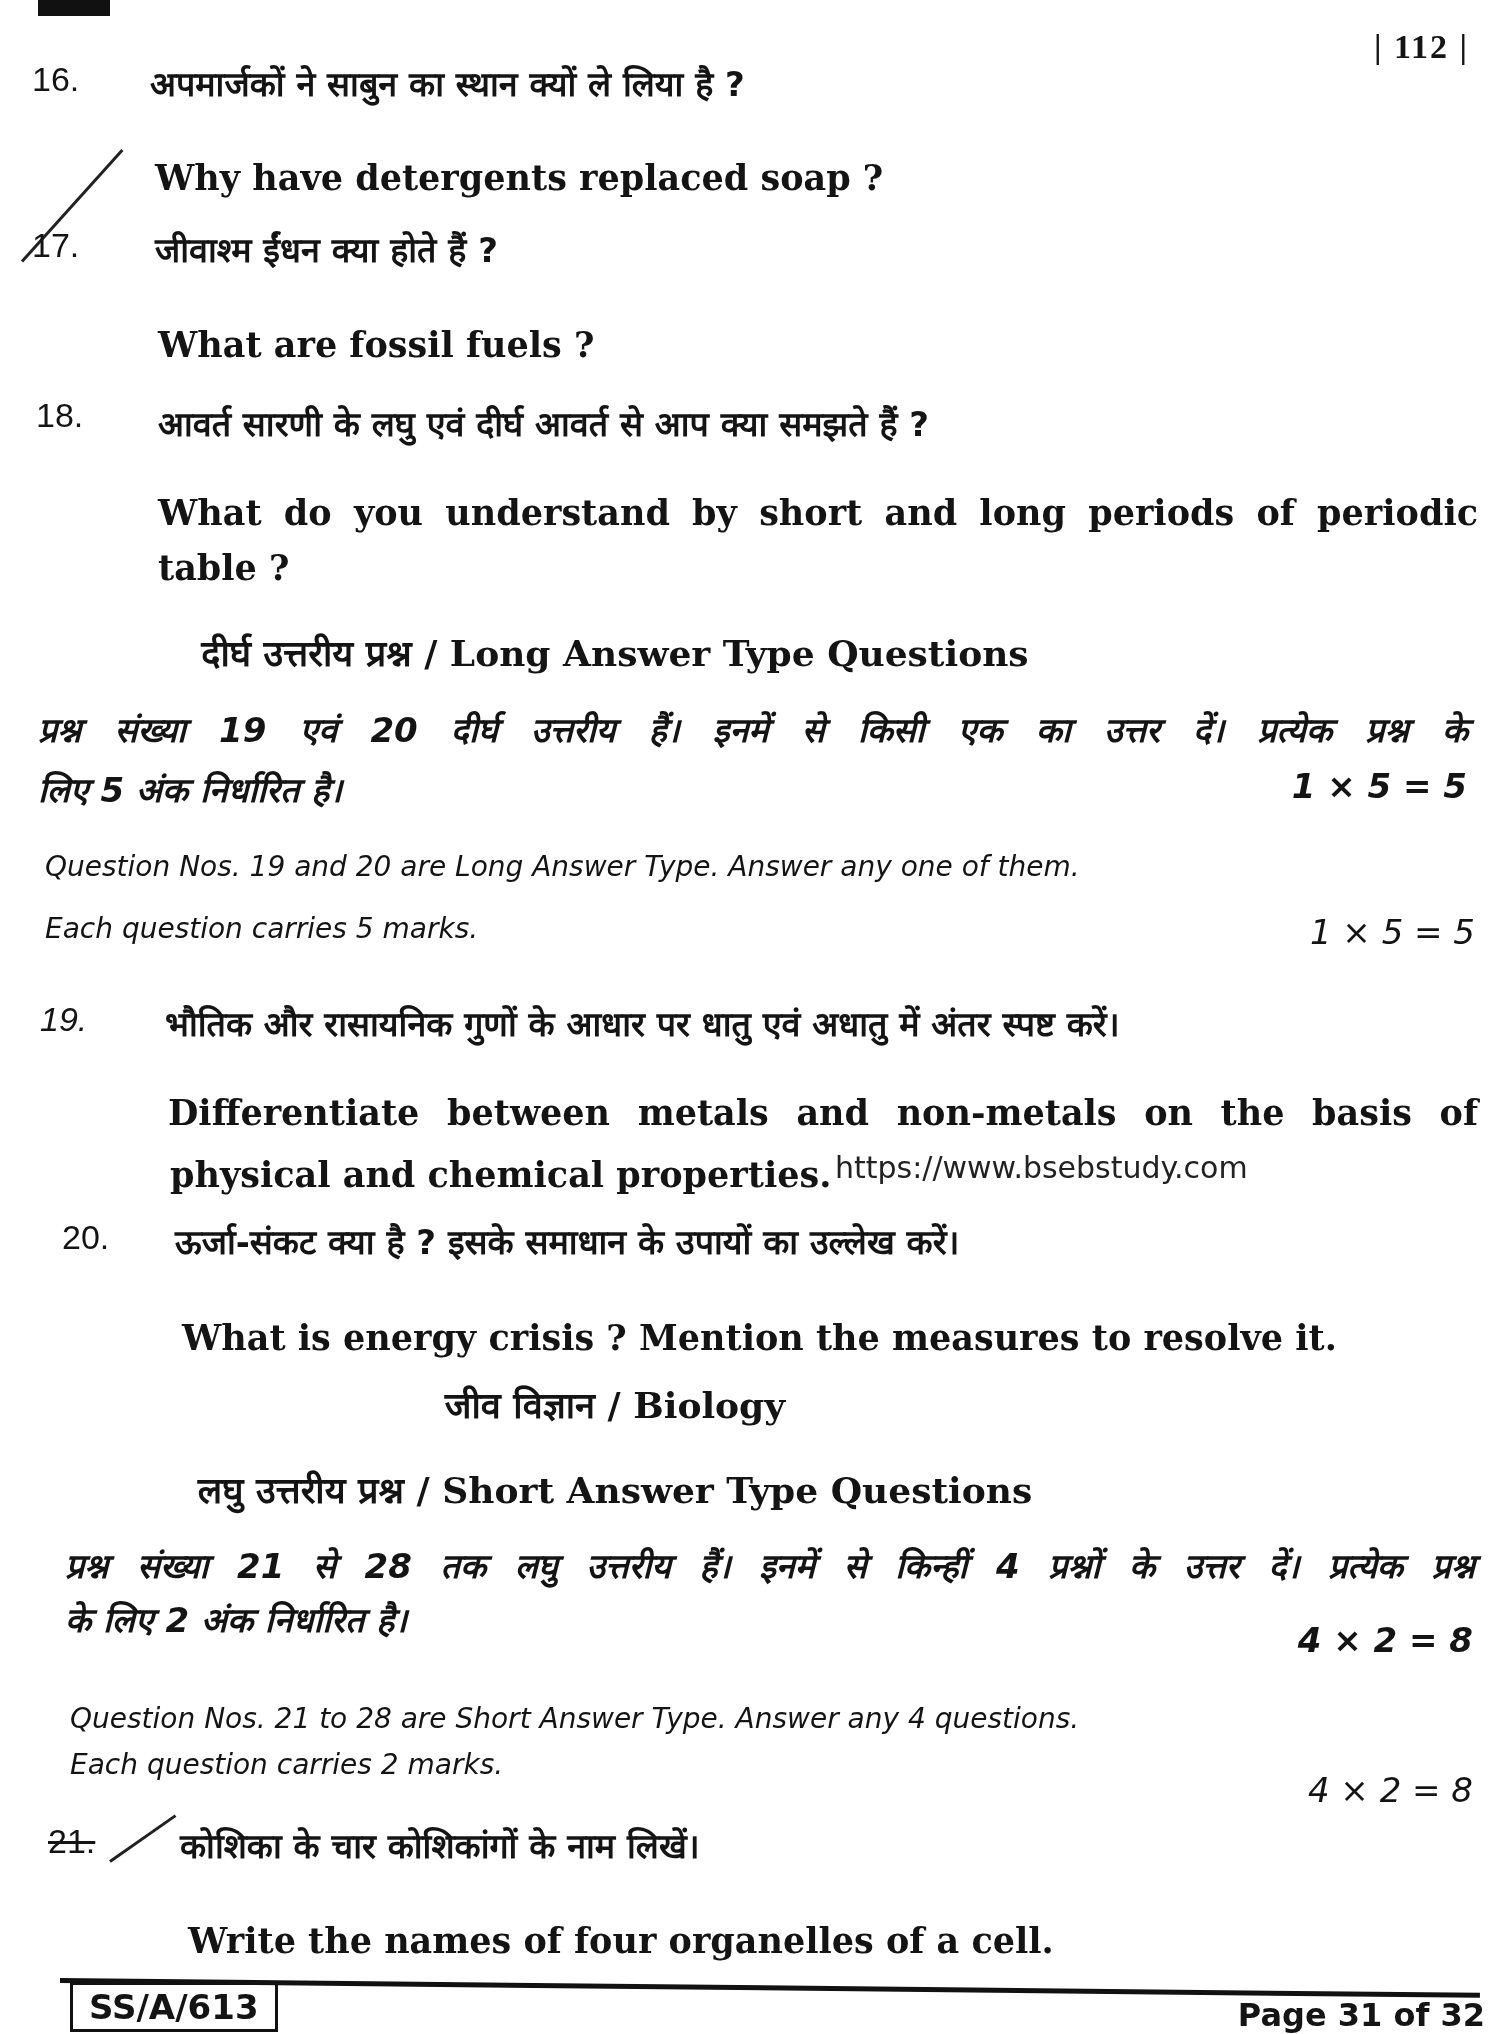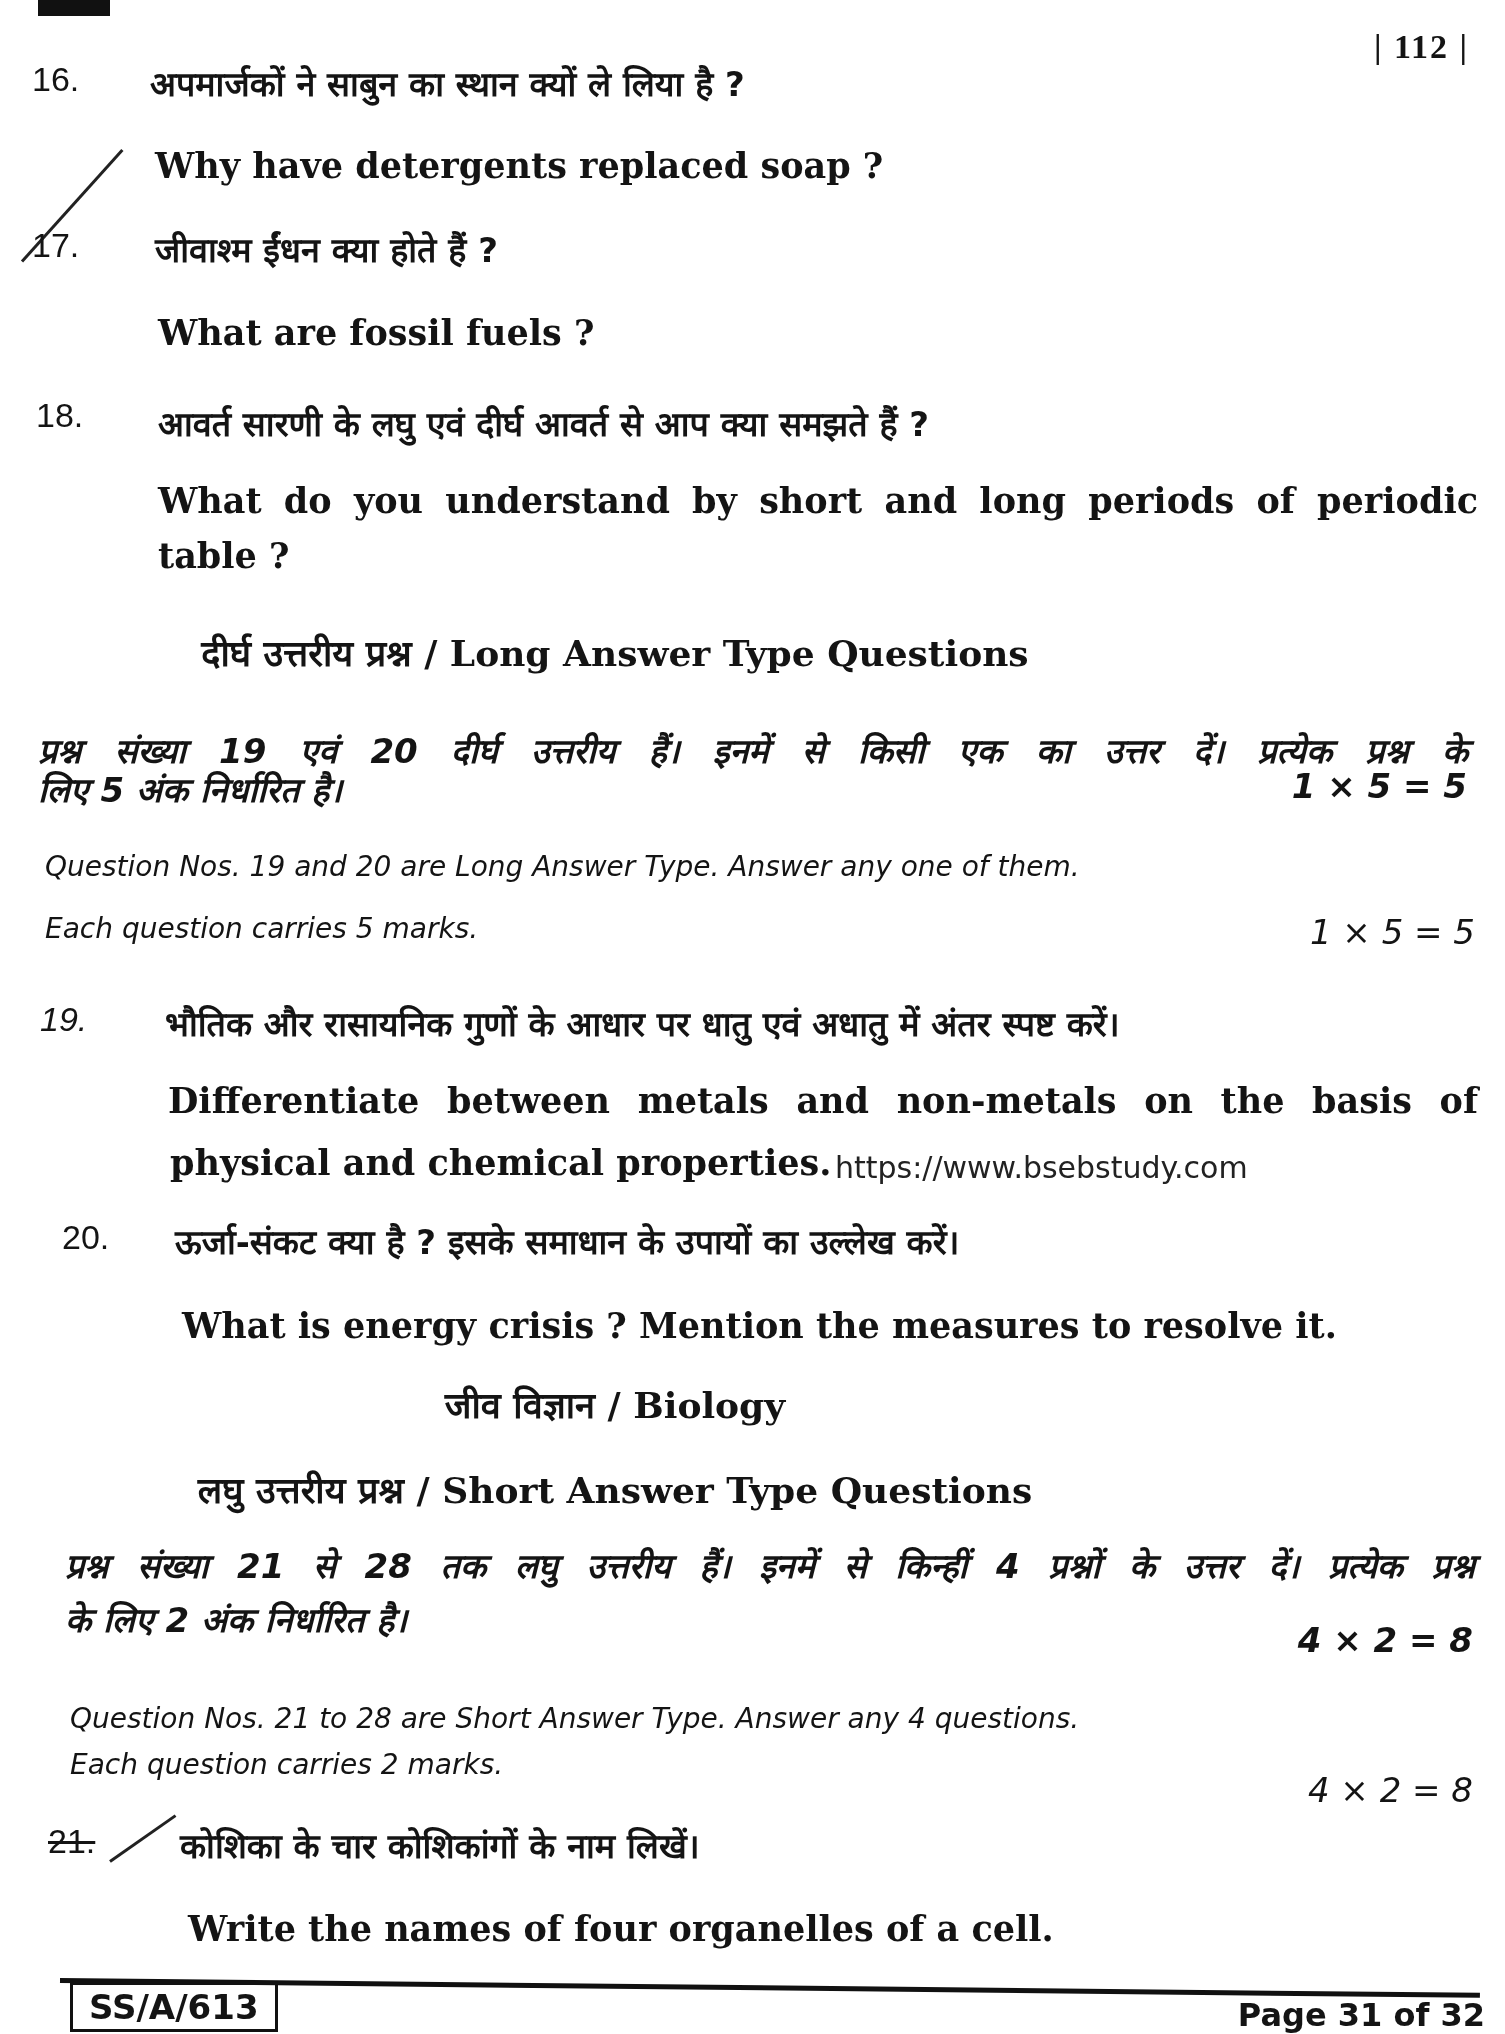--- a/index.html
+++ b/index.html
@@ -3,21 +3,21 @@
 <meta charset="utf-8">
 <style>
   html, body { margin:0; padding:0; background:#ffffff; }
   body { width:1505px; height:2034px; position:relative; overflow:hidden;
          font-family:"DejaVu Serif", serif; color:#141414; }
   .abs { position:absolute; white-space:nowrap; }
   .corner-mark { left:38px; top:0; width:72px; height:16px; background:#111; }
   .page-code { right:36px; top:28px; font-family:"Liberation Serif", serif; font-size:34px; font-weight:bold; letter-spacing:2px; }
   .qnum { font-family:"Liberation Sans", sans-serif; font-size:34px; font-weight:normal; }
   .hi { font-family:"DejaVu Sans", sans-serif; font-size:34px; font-weight:bold; }
-  .en { font-family:"DejaVu Serif", serif; font-size:35px; font-weight:bold; }
+  .en { font-family:"DejaVu Serif", serif; font-size:35px; font-weight:bold;margin-top:12px; }
   .just { white-space:normal; text-align:justify; text-align-last:justify; }
   .heading { left:0; width:1230px; text-align:center; font-family:"DejaVu Serif", serif; font-size:36px; font-weight:bold; }
   .instr-hi { font-family:"DejaVu Sans", sans-serif; font-style:italic; font-weight:bold; font-size:34px; }
   .instr-en { font-family:"DejaVu Sans", sans-serif; font-style:italic; font-size:28px; }
   .marks { font-family:"DejaVu Sans", sans-serif; font-style:italic; font-weight:bold; font-size:34px; }
   .url { font-family:"DejaVu Sans", sans-serif; font-size:30px; font-weight:normal; color:#222; }
   .tick { position:absolute; border-top:3px solid #222; transform-origin:left center; }
   .footer-line { left:60px; top:1978px; width:1420px; height:0; border-top:5px solid #111; transform:rotate(0.6deg); transform-origin:left center; }
   .footer-code { left:70px; top:1982px; border:3px solid #111; padding:2px 16px; font-family:"DejaVu Sans", sans-serif; font-size:34px; font-weight:bold; }
   .footer-page { right:20px; top:1996px; font-family:"DejaVu Sans", sans-serif; font-size:32px; font-weight:bold; }
@@ -36,21 +36,21 @@
 <div class="abs qnum" style="left:32px;top:226px;">17.</div>
 <div class="abs hi" style="left:155px;top:226px;">जीवाश्म ईंधन क्या होते हैं ?</div>
 <div class="abs en" style="left:158px;top:312px;">What are fossil fuels ?</div>
 
 <div class="abs qnum" style="left:36px;top:396px;">18.</div>
 <div class="abs hi" style="left:158px;top:400px;">आवर्त सारणी के लघु एवं दीर्घ आवर्त से आप क्या समझते हैं ?</div>
 <div class="abs en just" style="left:158px;top:480px;width:1320px;">What do you understand by short and long periods of periodic</div>
 <div class="abs en" style="left:158px;top:535px;">table ?</div>
 
 <div class="abs heading" style="top:628px;">दीर्घ उत्तरीय प्रश्न / Long Answer Type Questions</div>
-<div class="abs instr-hi just" style="left:38px;top:706px;width:1430px;margin-top:21px;">प्रश्न संख्या 19 एवं 20 दीर्घ उत्तरीय हैं। इनमें से किसी एक का उत्तर दें। प्रत्येक प्रश्न के</div>
+<div class="abs instr-hi just" style="left:38px;top:706px;width:1430px;">प्रश्न संख्या 19 एवं 20 दीर्घ उत्तरीय हैं। इनमें से किसी एक का उत्तर दें। प्रत्येक प्रश्न के</div>
 <div class="abs instr-hi" style="left:38px;top:766px;">लिए 5 अंक निर्धारित है।</div>
 <div class="abs marks" style="right:38px;top:766px;">1 × 5 = 5</div>
 <div class="abs instr-en" style="left:45px;top:850px;">Question Nos. 19 and 20 are Long Answer Type. Answer any one of them.</div>
 <div class="abs instr-en" style="left:45px;top:912px;">Each question carries 5 marks.</div>
 <div class="abs marks" style="right:30px;top:912px;font-weight:normal;">1 × 5 = 5</div>
 
 <div class="abs qnum" style="left:40px;top:1000px;font-style:italic;">19.</div>
 <div class="abs hi" style="left:165px;top:1000px;">भौतिक और रासायनिक गुणों के आधार पर धातु एवं अधातु में अंतर स्पष्ट करें।</div>
 <div class="abs en just" style="left:168px;top:1080px;width:1310px;">Differentiate between metals and non-metals on the basis of</div>
 <div class="abs en" style="left:170px;top:1142px;">physical and chemical properties.</div>

